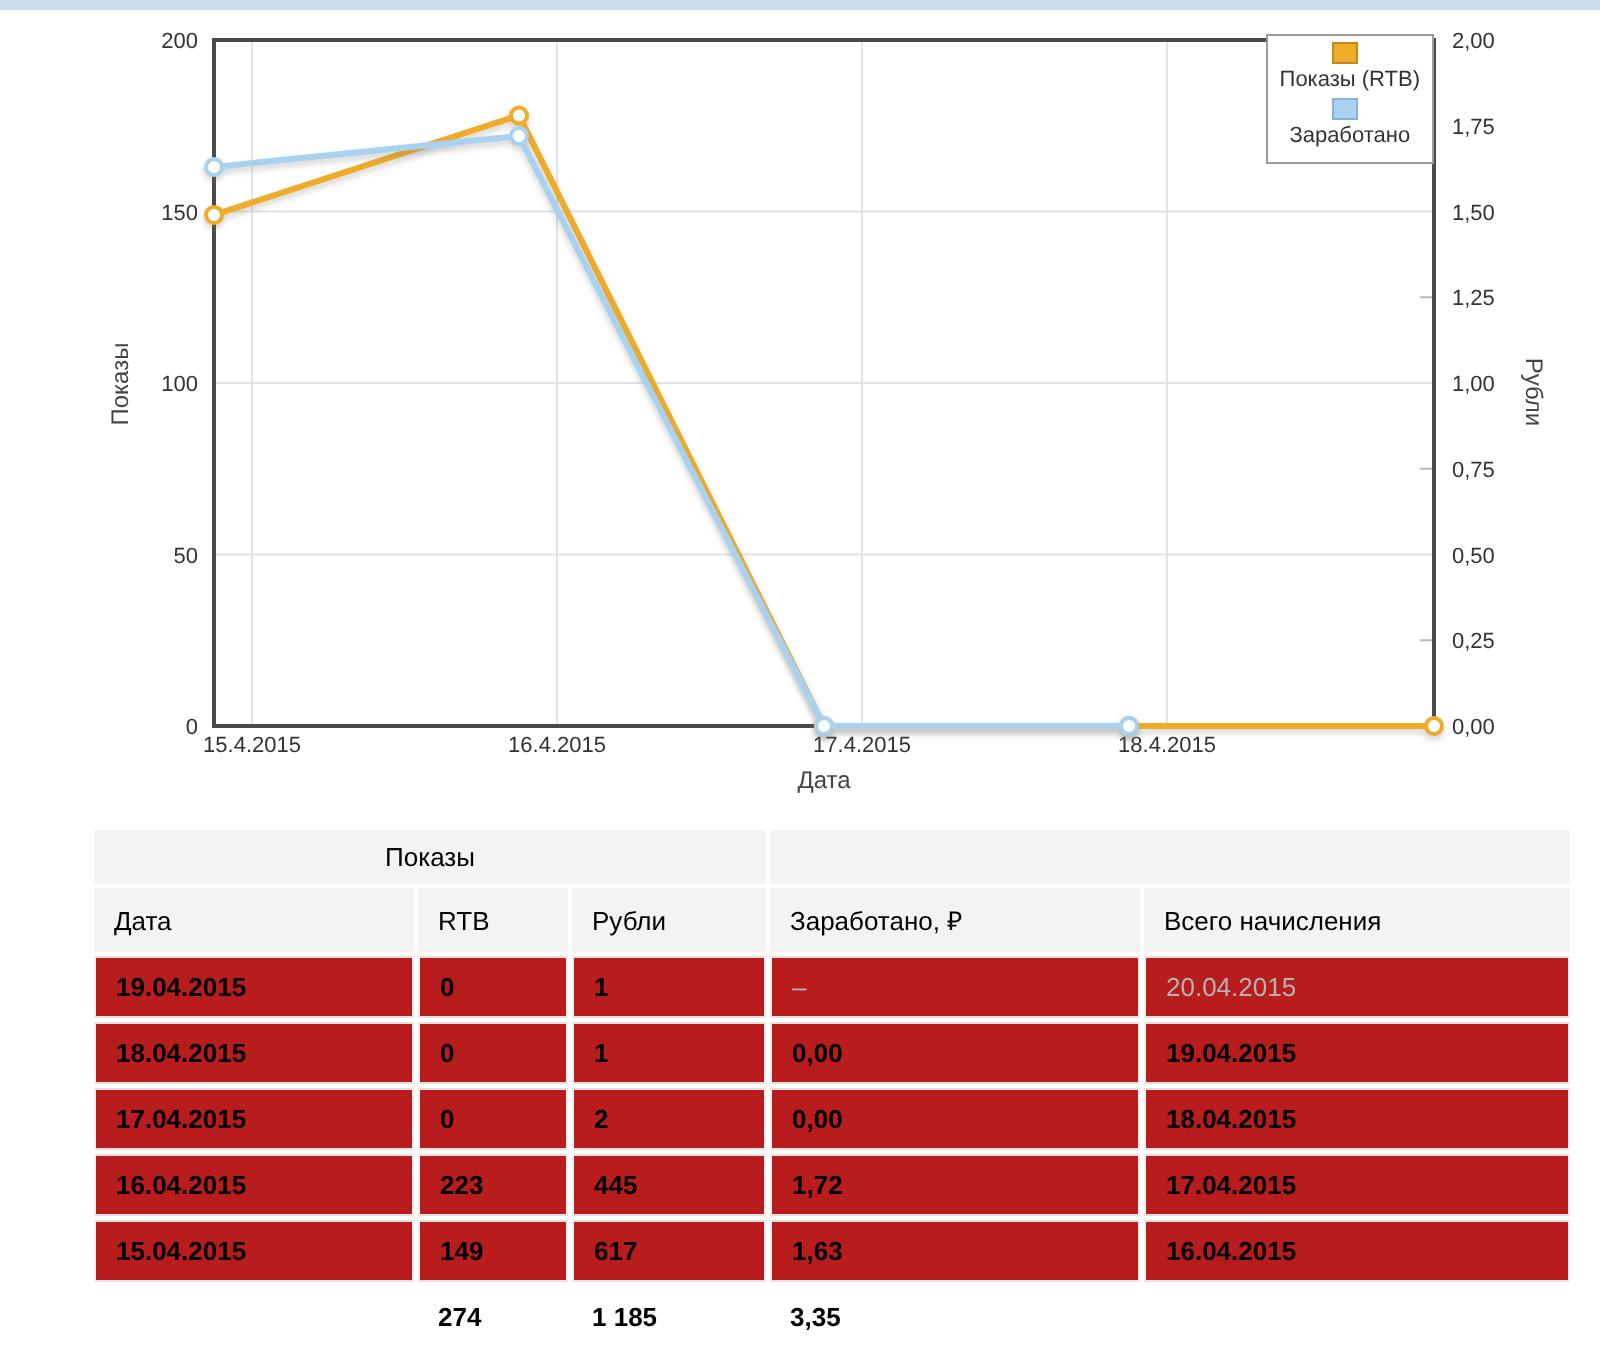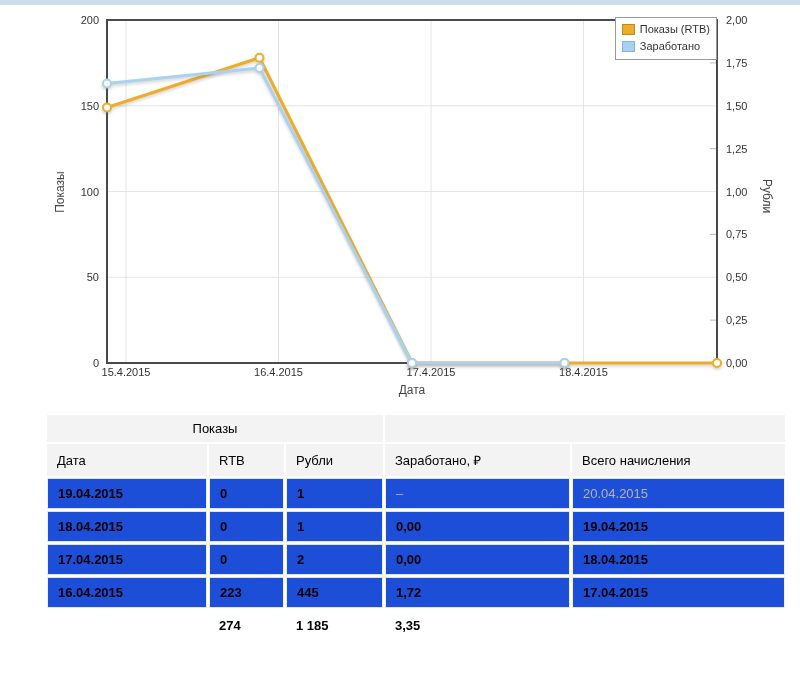--- a/index.html
+++ b/index.html
@@ -10,31 +10,31 @@
   svg { display: block; }
   .grid { stroke: #e4e4e4; stroke-width: 1; }
   .minortick { stroke: #b9b9b9; stroke-width: 1; }
   .plotborder { fill: none; stroke: #4a4a4a; stroke-width: 2; }
   .tick { font-size: 11px; fill: #333; font-family: "Liberation Sans", sans-serif; }
   .axis-title { font-size: 12px; fill: #444; font-family: "Liberation Sans", sans-serif; }
   .series { filter: drop-shadow(0 2px 1.5px rgba(110,110,110,0.30)); }
   .legend { position: absolute; top: 12px; right: 83px; background: #fff;
     border: 1px solid #9a9a9a; padding: 3px 6px 4px 6px; font-size: 11px; color: #333;
     line-height: 17px; white-space: nowrap; }
-  .legend-item { display: flex; align-items: center; cursor: pointer; }
+  .legend-item { display: flex; align-items: center; cursor: pointer; flex-direction: column; }
   .swatch { display: inline-block; width: 13px; height: 11px; margin-right: 5px;
     border: 1px solid transparent; flex: 0 0 auto; }
   .table-wrap { margin: 10px 0 0 45px; }
   table { border-collapse: separate; border-spacing: 2px; width: 730px; font-size: 13px;
     color: #000; table-layout: fixed; }
   th { background: #f3f3f3; font-weight: normal; padding: 7px 10px; color: #000;
     white-space: nowrap; overflow: hidden; }
   th.group { text-align: center; padding: 6px 10px; }
   td { padding: 7px 10px; white-space: nowrap; overflow: hidden; }
-  tbody td { background: #1d4ed8; font-weight: bold;
+  tbody td { background: #b91c1c; font-weight: bold;
     border-top: 1px solid #e1e1e1; border-bottom: 1px solid #e1e1e1;
     border-left: 1px solid #f0f0f0; border-right: 1px solid #f0f0f0; }
   tbody td.muted { color: #b3b3b3; font-weight: normal; }
   tfoot td { background: transparent; border: none; font-weight: bold; padding-top: 8px; }
   .al { text-align: left; }
   .ar { text-align: left; }
 </style>
 </head>
 <body>
 
@@ -148,20 +148,27 @@
           <td class="ar">0,00</td>
           <td class="al">18.04.2015</td>
         </tr>
         <tr>
           <td class="al">16.04.2015</td>
           <td class="ar">223</td>
           <td class="ar">445</td>
           <td class="ar">1,72</td>
           <td class="al">17.04.2015</td>
         </tr>
+        <tr>
+          <td class="al">15.04.2015</td>
+          <td class="ar">149</td>
+          <td class="ar">617</td>
+          <td class="ar">1,63</td>
+          <td class="al">16.04.2015</td>
+        </tr>
       </tbody>
     <tfoot>
       <tr>
         <td class="al"></td>
         <td class="ar">274</td>
         <td class="ar">1&nbsp;185</td>
         <td class="ar">3,35</td>
         <td class="al"></td>
       </tr>
     </tfoot>

